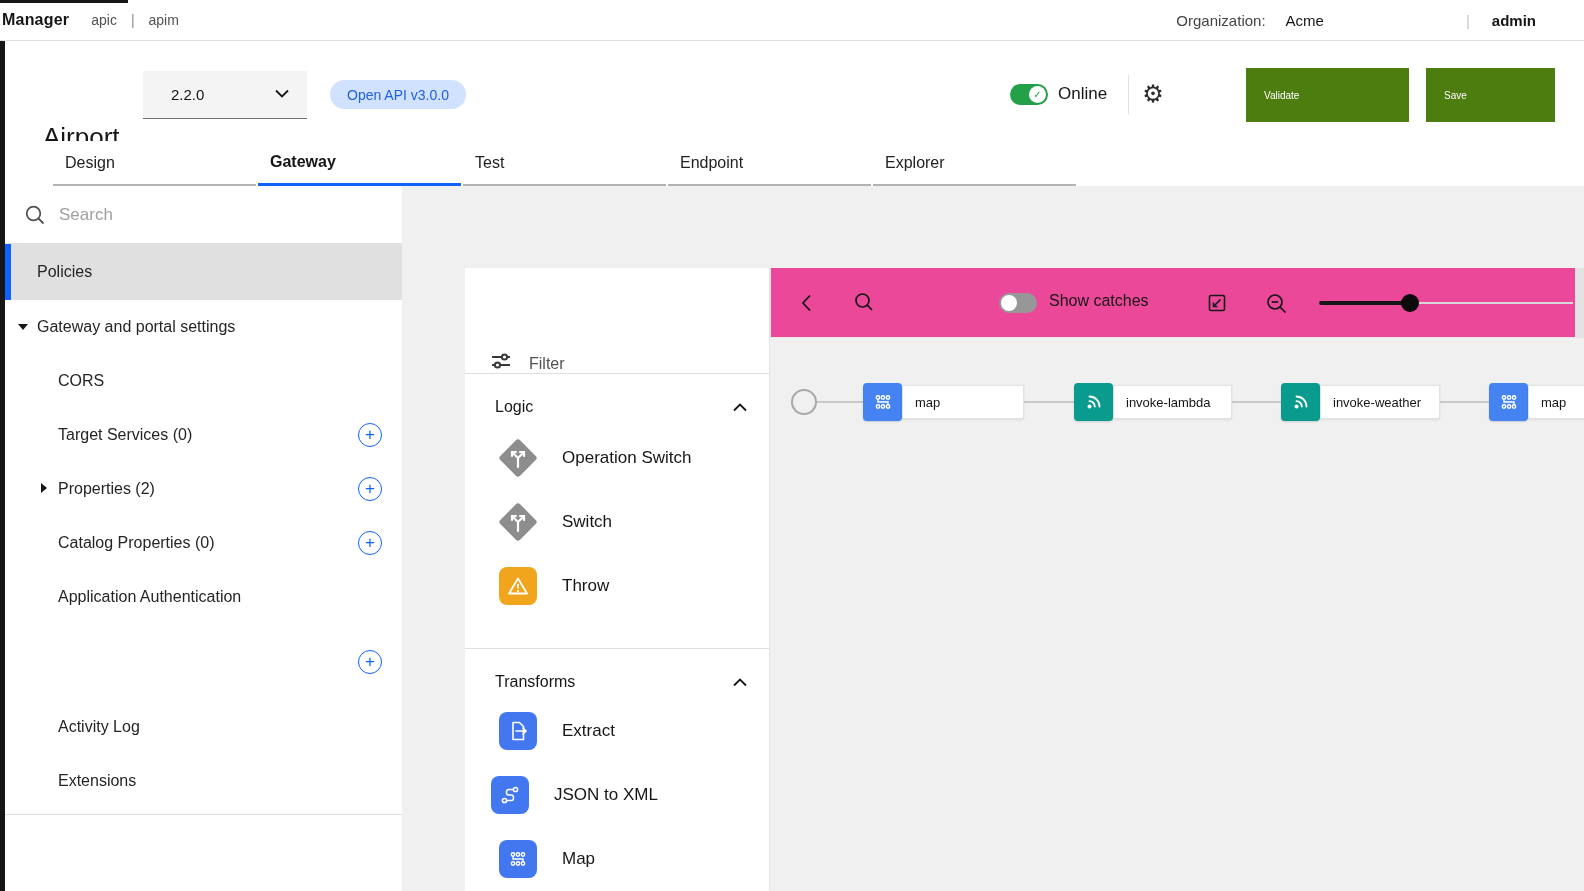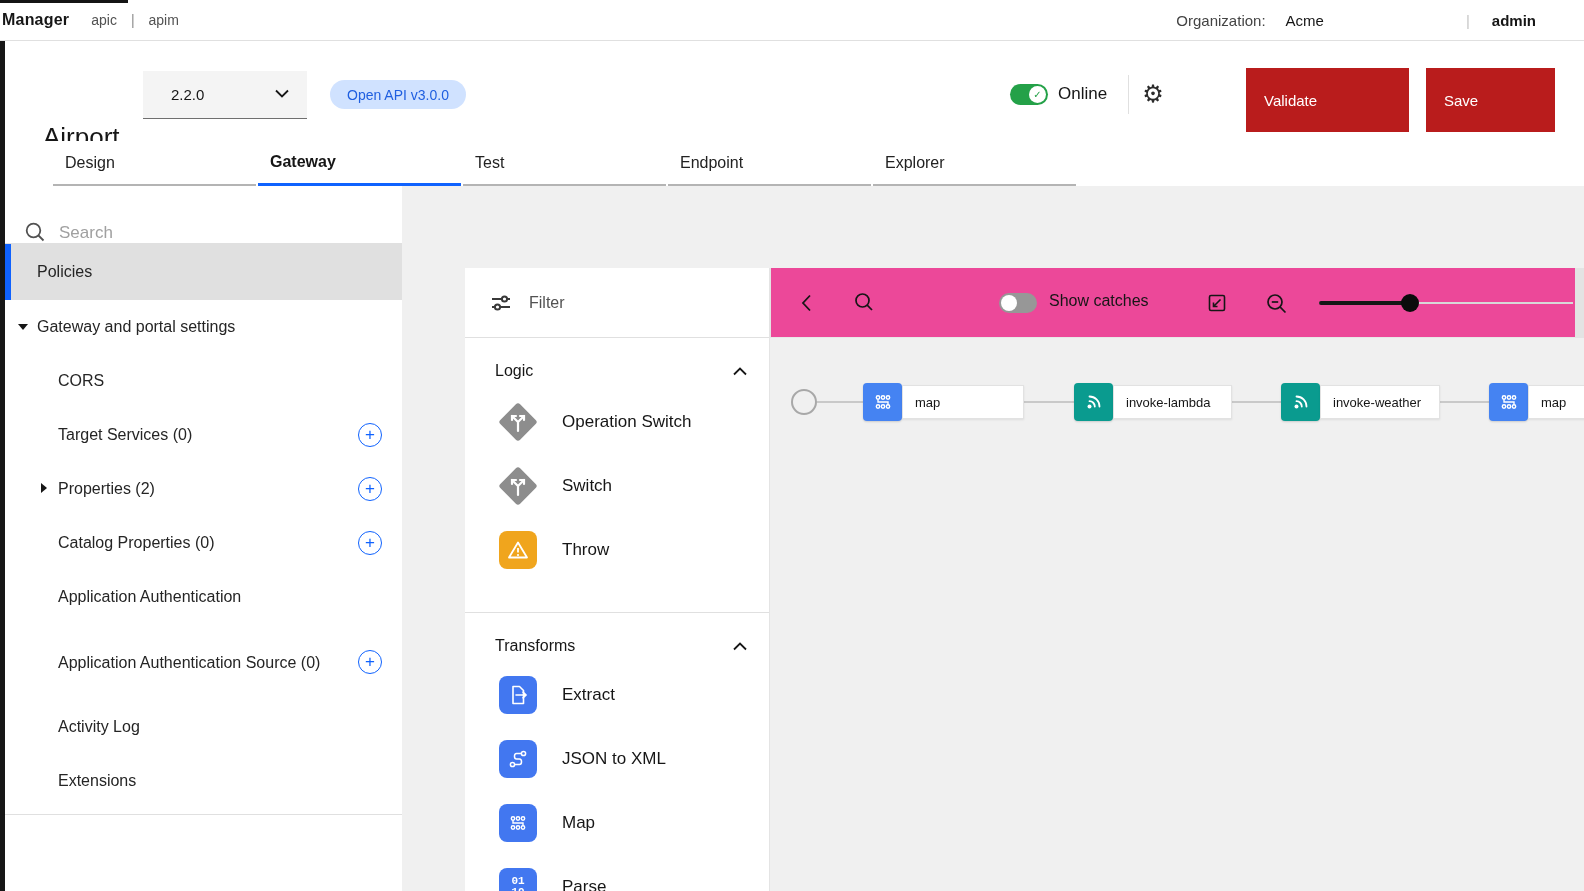--- a/index.html
+++ b/index.html
@@ -34,57 +34,57 @@
     background:#d0e2ff; color:#1f5fe0; font-size:14px; display:flex; align-items:center; }
   .status-toggle { position:absolute; left:1005px; top:43px; width:38px; height:21px; border-radius:11px;
     background:#24a148; cursor:pointer; }
   .status-toggle .knob { position:absolute; right:2px; top:2px; width:17px; height:17px; border-radius:50%;
     background:#fff; display:flex; align-items:center; justify-content:center; font-size:10px; color:#24a148; font-weight:700;
     font-family:"DejaVu Sans", sans-serif; }
   .status-label { position:absolute; left:1053px; top:43px; font-size:17px; }
   .hdr-divider { position:absolute; left:1123px; top:34px; width:1px; height:39px; background:#e0e0e0; }
   .gear-btn { position:absolute; left:1134px; top:39px; width:28px; height:28px; cursor:pointer;
     font-size:24px; line-height:28px; text-align:center; font-family:"DejaVu Sans", sans-serif; color:#2c2c2c; }
-  .btn { position:absolute; top:27px; height:64px; background:#b91c1c; color:#fff; font-size:15px;
+  .btn { position:absolute; top:27px; height:54px; background:#4d7c0f; color:#fff; font-size:10px;
     display:flex; align-items:center; padding-left:18px; cursor:pointer; border:none; }
   .btn.validate { left:1241px; width:163px; }
   .btn.save { left:1421px; width:129px; }
 
   
   .tabs { position:absolute; left:5px; top:141px; width:1579px; height:45px; background:#fff;
     display:flex; padding-left:48px; z-index:4; }
   .tab { width:203px; margin-right:2px; display:flex; align-items:center; padding-left:12px;
     font-size:16px; color:#222; border-bottom:2px solid #b4b4b4; cursor:pointer; }
   .tab.active { font-weight:700; color:#161616; border-bottom:3px solid #0f62fe; }
 
   
   .content-bg { position:absolute; left:402px; top:186px; right:0; bottom:0; background:#f0f0f0; }
 
   
   .sidebar { position:absolute; left:5px; top:186px; width:397px; height:705px; background:#fff; z-index:3; }
-  .search-row { height:58px; border-bottom:1px solid #e0e0e0; display:flex; align-items:flex-end; }
+  .search-row { height:58px; border-bottom:1px solid #e0e0e0; display:flex; align-items:center; }
   .search-row svg { margin-left:19px; }
   .search-row input { border:none; outline:none; font-size:17px; margin-left:13px; width:280px;
     color:#161616; font-family:"Liberation Sans", sans-serif; }
   .search-row input::placeholder { color:#a0a0a0; }
   .s-row { position:relative; display:flex; align-items:center; font-size:16px; color:#252525; cursor:pointer; }
   .s-row.selected { background:#e0e0e0; }
   .sel-bar { position:absolute; left:0; top:0; bottom:0; width:6px; background:#0f62fe; }
   .caret-down { width:0; height:0; border-left:5px solid transparent; border-right:5px solid transparent;
     border-top:6px solid #161616; position:absolute; left:13px; top:24px; }
   .caret-right { width:0; height:0; border-top:5px solid transparent; border-bottom:5px solid transparent;
     border-left:6px solid #161616; position:absolute; left:36px; top:21px; }
   .plus-btn { position:absolute; right:20px; width:24px; height:24px; border:1px solid #0f62fe; border-radius:50%;
     color:#0f62fe; font-size:17px; line-height:21px; text-align:center; cursor:pointer; font-weight:400; }
   .side-divider { margin-top:6px; height:1px; background:#e0e0e0; }
 
   
   .palette { position:absolute; left:465px; top:268px; width:305px; height:623px; background:#fff;
     border-right:1px solid #e4e4e4; z-index:3; }
-  .filter-row { height:70px; border-bottom:1px solid #e0e0e0; display:flex; align-items:center; cursor:pointer; }
+  .filter-row { height:70px; border-bottom:1px solid #e0e0e0; display:flex; align-items:flex-end; cursor:pointer;margin-top:36px; }
   .filter-row svg { margin-left:24px; }
   .filter-label { margin-left:16px; font-size:16px; color:#525252; }
   .p-header { height:52px; display:flex; align-items:center; padding:14px 22px 0 30px; font-size:16px; color:#161616; }
   .p-header.transforms { height:50px; padding-top:16px; }
   .p-header svg { margin-left:auto; cursor:pointer; }
   .p-item { height:64px; display:flex; align-items:center; padding-left:31px; cursor:grab; }
   .p-item .label { margin-left:22px; font-size:17px; }
   .tile { width:38px; height:38px; border-radius:8px; display:flex; align-items:center; justify-content:center; flex:0 0 auto; }
   .tile.blue { background:#4277f0; }
   .tile.orange { background:#f0a51d; }
@@ -207,21 +207,20 @@
     <div class="s-row" style="height:54px; padding-left:53px;">
       <span>Catalog Properties (0)</span>
       <span class="plus-btn">+</span>
     </div>
 
     <div class="s-row" style="height:54px; padding-left:53px;">
       <span>Application Authentication</span>
     </div>
 
     <div class="s-row" style="height:76px; padding-left:53px;">
-      <span style="width:286px; line-height:25px;">Application Authentication Source (0)</span>
       <span class="plus-btn">+</span>
     </div>
 
     <div class="s-row" style="height:54px; padding-left:53px;">
       <span>Activity Log</span>
     </div>
 
     <div class="s-row" style="height:54px; padding-left:53px;">
       <span>Extensions</span>
     </div>
@@ -288,21 +287,21 @@
     <div class="p-item" style="padding-left:34px;">
       <div class="tile blue">
         <svg width="22" height="22" viewBox="0 0 22 22">
           <path d="M6,2.5 H12.5 L16.5,6.5 V19.5 H6 Z" fill="none" stroke="#fff" stroke-width="1.6" stroke-linejoin="round"></path>
           <path d="M9,11 H19 M16,8.2 L19,11 L16,13.8" fill="none" stroke="#fff" stroke-width="1.6" stroke-linecap="round"></path>
           </svg>
       </div>
       <span class="label" style="margin-left:25px;">Extract</span>
     </div>
 
-    <div class="p-item" style="padding-left:34px;">
+    <div class="p-item" style="padding-left:26px;">
       <div class="tile blue">
         <svg width="22" height="22" viewBox="0 0 22 22">
           <circle cx="16.5" cy="5.5" r="2.1" fill="none" stroke="#fff" stroke-width="1.5"></circle>
           <circle cx="5.5" cy="16.5" r="2.1" fill="none" stroke="#fff" stroke-width="1.5"></circle>
           <path d="M14.4,5.5 H9.5 C6.8,5.5 6.8,11 9.5,11 H12.5 C15.2,11 15.2,16.5 12.5,16.5 H7.6" fill="none" stroke="#fff" stroke-width="1.5"></path>
           </svg>
       </div>
       <span class="label" style="margin-left:25px;">JSON to XML</span>
     </div>
 

